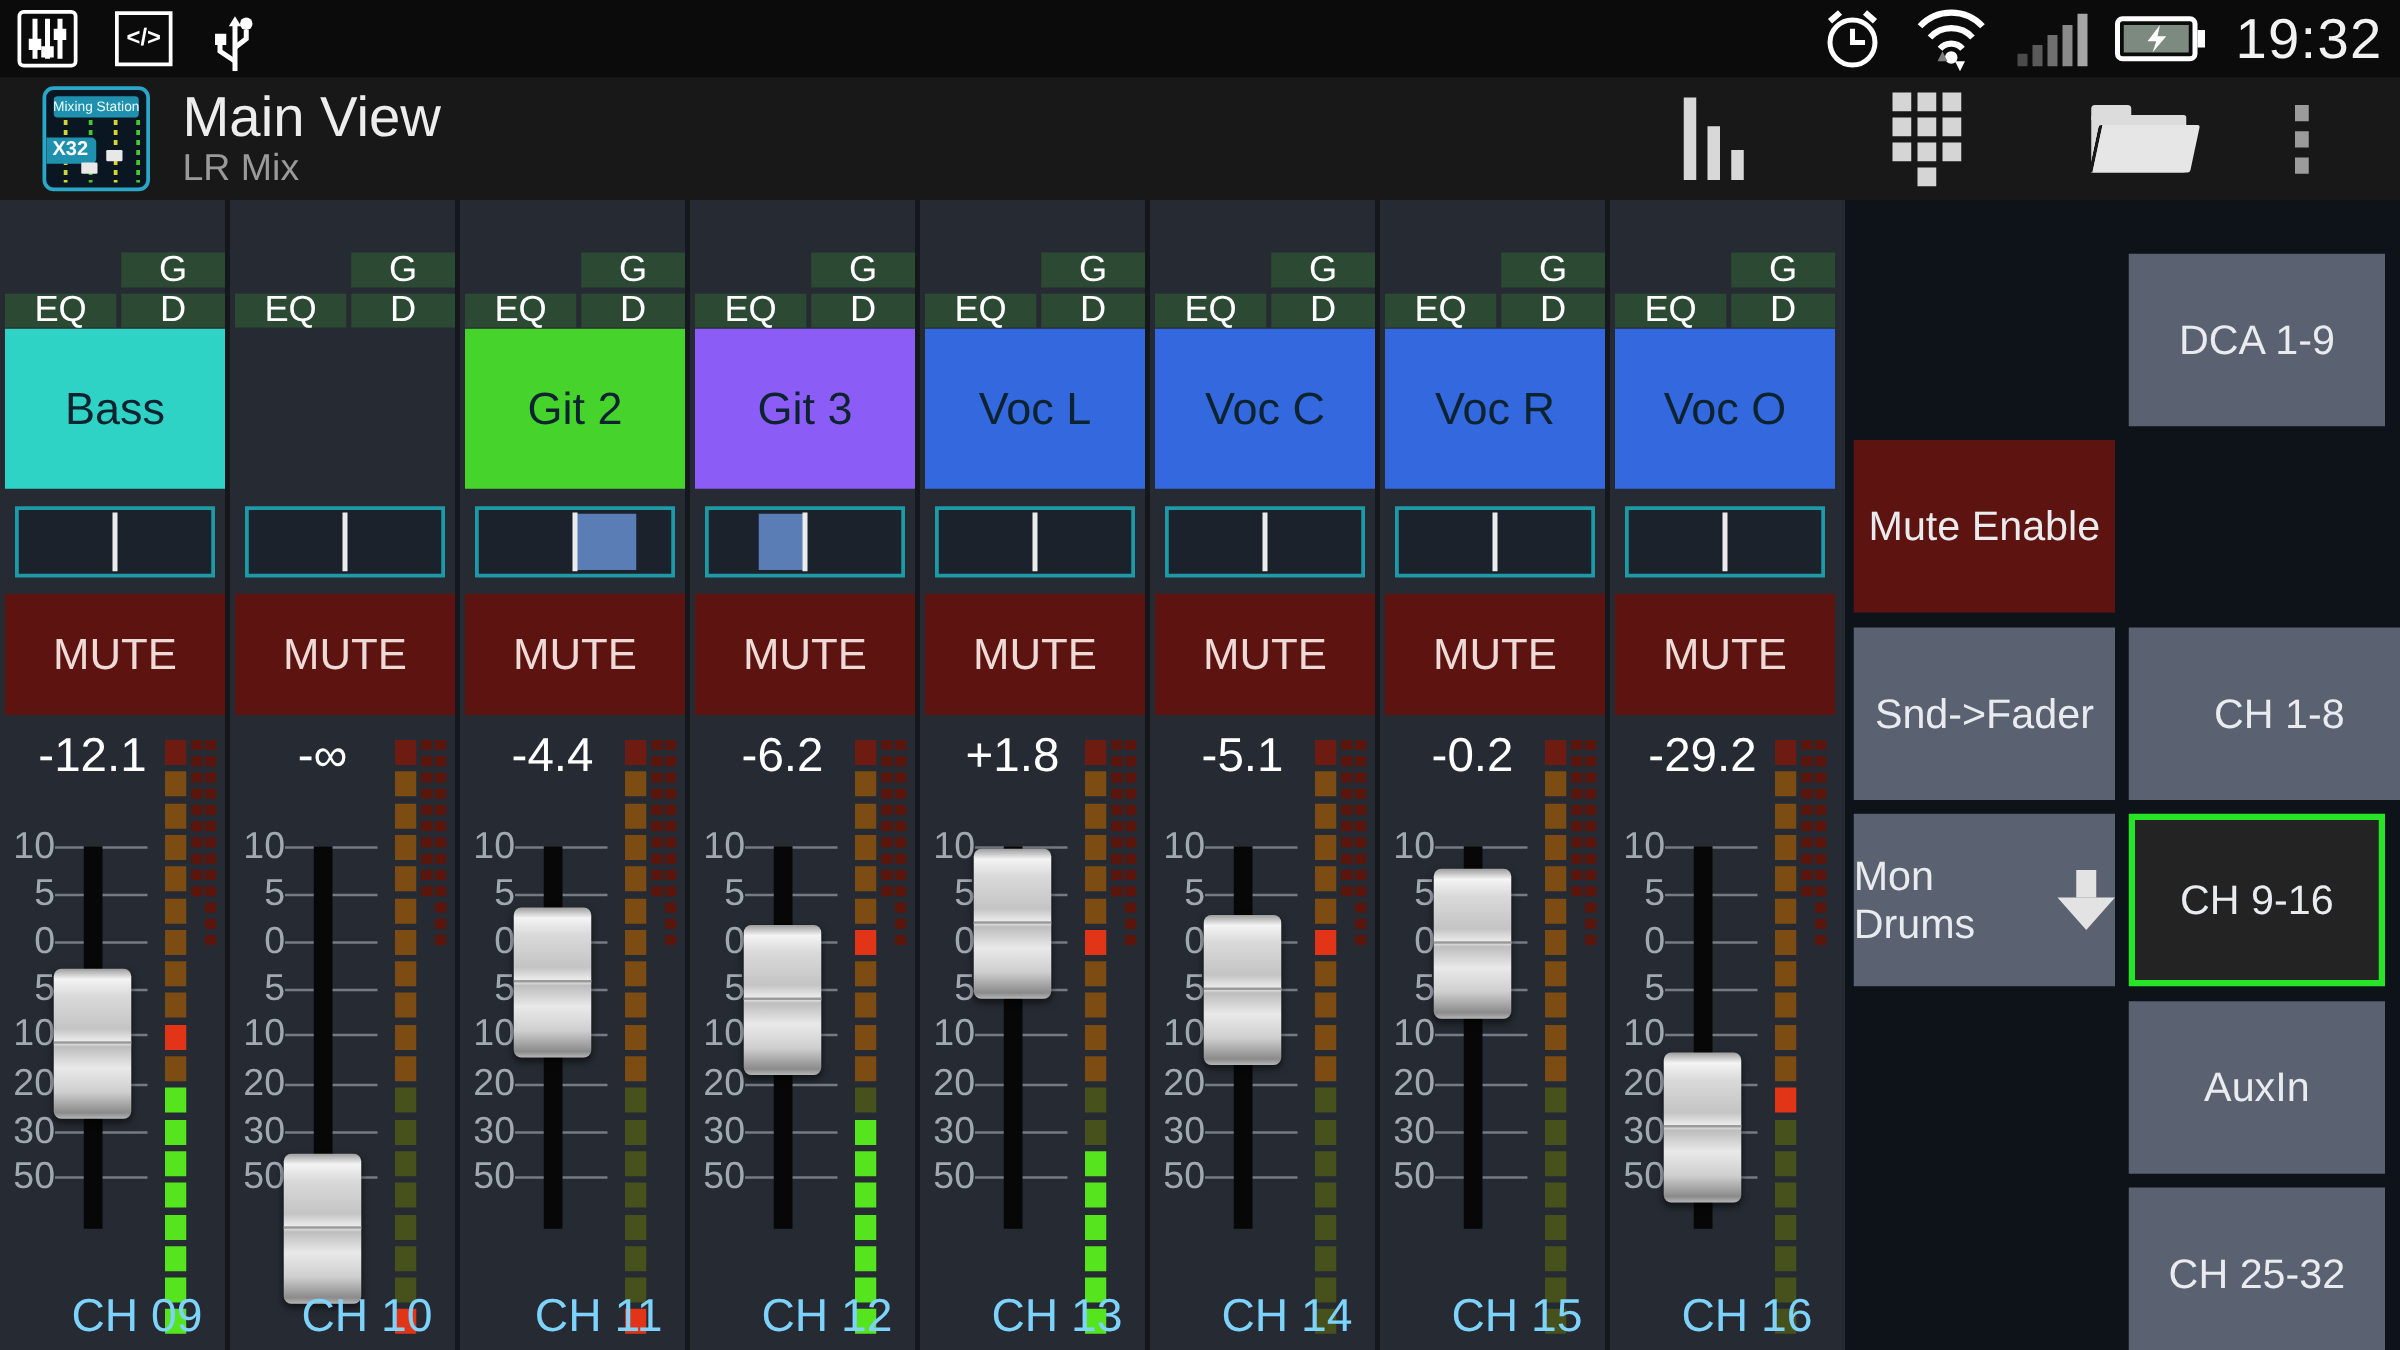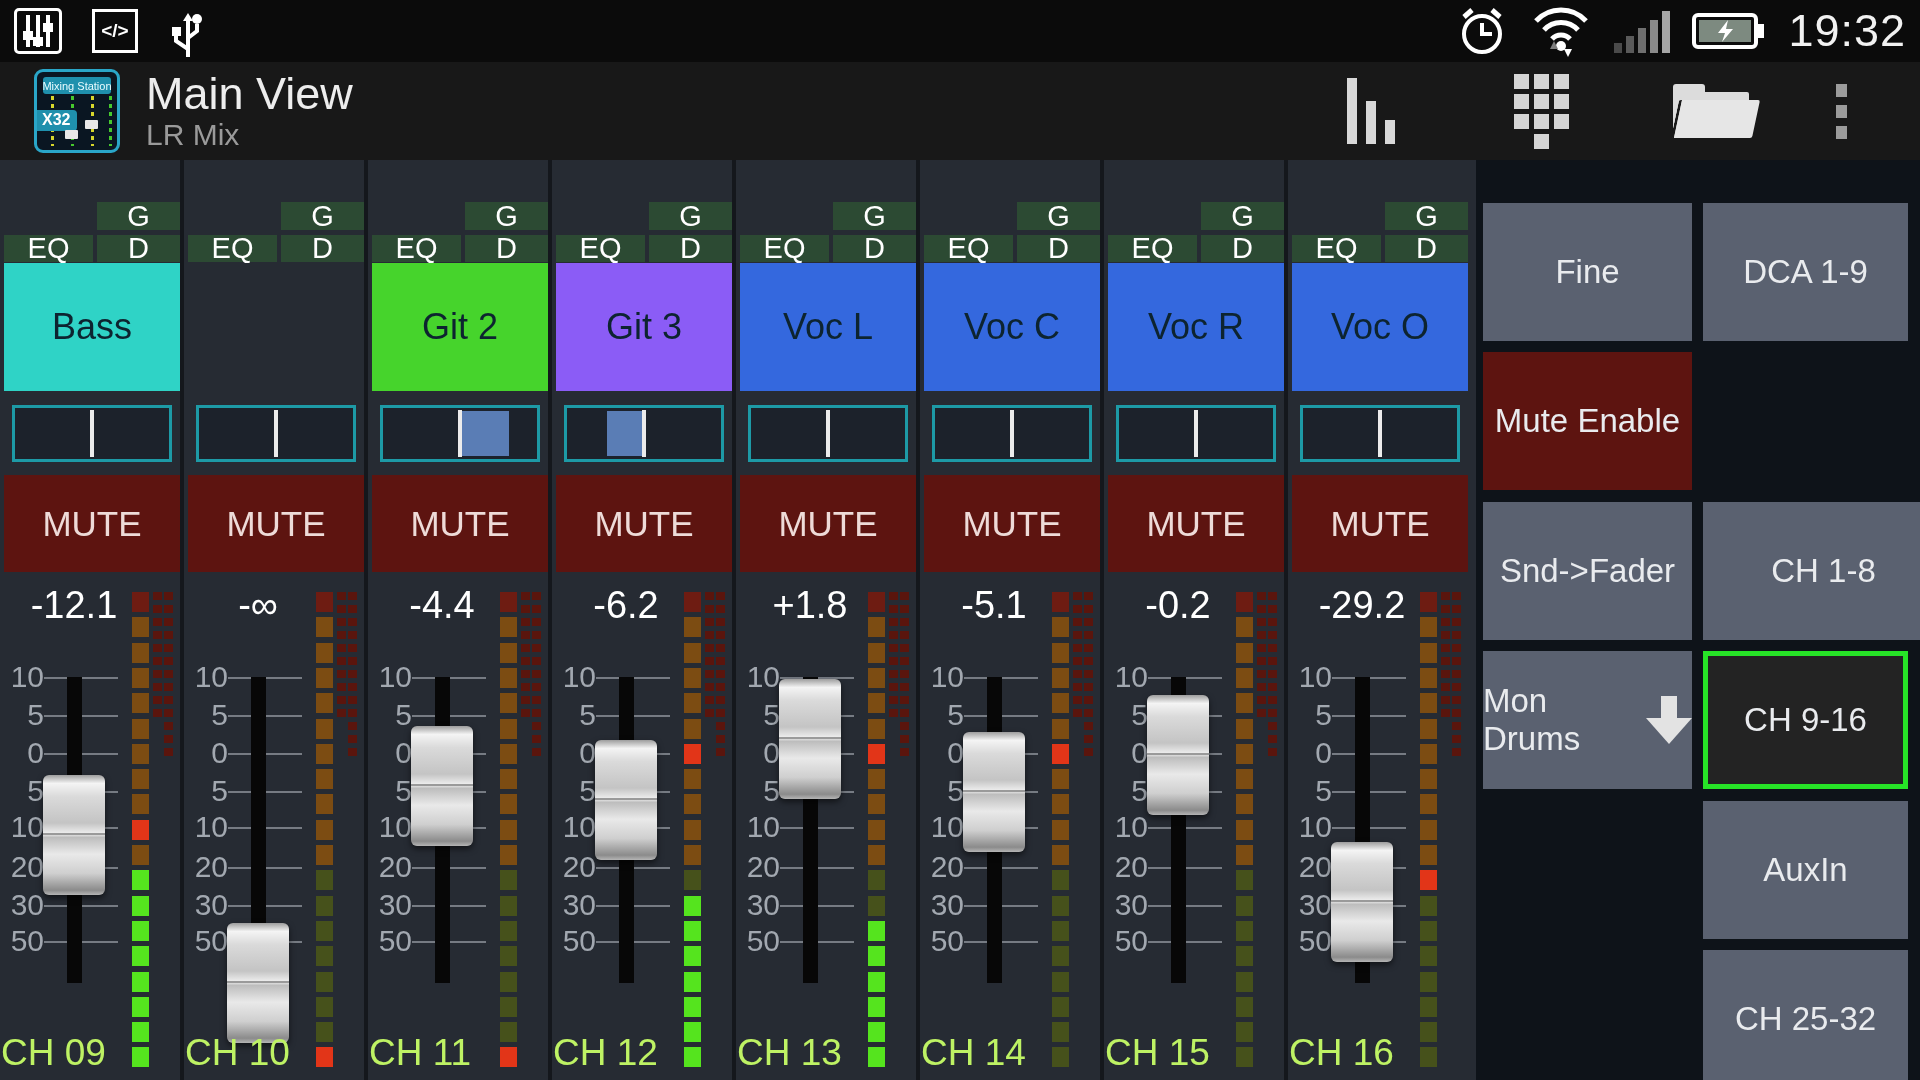--- a/index.html
+++ b/index.html
@@ -71,21 +71,21 @@
   .dbval{position:absolute;left:0;width:148px;top:424px;text-align:center;color:#fff;font-size:38px;}
   .ticklbl{position:absolute;width:44px;text-align:right;color:#a2a8b0;font-size:30px;height:34px;line-height:34px;}
   .tickline{position:absolute;left:44px;width:74px;height:2px;background:#767b83;}
   .ftrack{position:absolute;left:67px;width:15px;top:517px;height:306px;background:#070707;}
   .fknob{position:absolute;left:43px;width:62px;height:120px;border-radius:6px;cursor:pointer;
          background:linear-gradient(180deg,#9d9d9d 0%,#f4f4f4 7%,#dadada 18%,#c4c4c4 40%,#efefef 49%,#bdbdbd 52%,#e9e9e9 66%,#cfcfcf 82%,#8b8b8b 96%,#b5b5b5 100%);
          box-shadow:0 3px 6px rgba(0,0,0,.55);}
   .fknob:after{content:"";position:absolute;left:0;right:0;top:58px;height:2px;background:#9a9a9a;}
   .mled{position:absolute;left:132px;width:17px;height:20px;}
   .dot{position:absolute;width:9px;height:8px;background:#5a150d;}
-  .chlbl{position:absolute;left:1px;width:150px;top:872px;text-align:left;color:#bef264;font-size:37px;}
+  .chlbl{position:absolute;left:12px;width:150px;top:872px;text-align:right;color:#7dd3fc;font-size:37px;}
 
   
   .sidepanel{position:absolute;left:1476px;top:160px;width:444px;height:920px;background:#0e1319;}
   .pbtn{position:absolute;height:138px;background:#5a6170;color:#e9ebee;font-size:33px;
         display:flex;align-items:center;justify-content:center;box-sizing:border-box;cursor:pointer;gap:14px;}
   .pbtn.danger{background:#5d1410;}
   .pbtn.active{background:#232323;border:5px solid #27e427;}
   .arrow-down{display:flex;flex-direction:column;align-items:center;}
   .arrow-down .stem{width:16px;height:22px;background:#e3e3e3;}
   .arrow-down .tri{width:0;height:0;border-left:23px solid transparent;border-right:23px solid transparent;border-top:26px solid #e3e3e3;}
@@ -778,23 +778,20 @@
       <div class="dot" style="left: 164px; top: 549px; background: rgb(90, 21, 13);"></div>
       <div class="dot" style="left: 164px; top: 562px; background: rgb(90, 21, 13);"></div>
       <div class="dot" style="left: 164px; top: 575px; background: rgb(90, 21, 13);"></div>
       <div class="dot" style="left: 164px; top: 588px; background: rgb(90, 21, 13);"></div>
       <div class="fknob" style="top: 682px;"></div>
       <div class="chlbl">CH 16</div>
     </div>
   </div>
 
 <div class="sidepanel">
-    <div class="pbtn " style="left: 7px; width: 209px; top: 43px;">
-      <span>Fine</span>
-    </div>
     <div class="pbtn danger" style="left: 7px; width: 209px; top: 192px;">
       <span>Mute Enable</span>
     </div>
     <div class="pbtn " style="left: 7px; width: 209px; top: 342px;">
       <span>Snd-&gt;Fader</span>
     </div>
     <div class="pbtn " style="left: 7px; width: 209px; top: 491px;">
       <span>Mon Drums</span>
       <span class="arrow-down">
         <span class="stem"></span>

